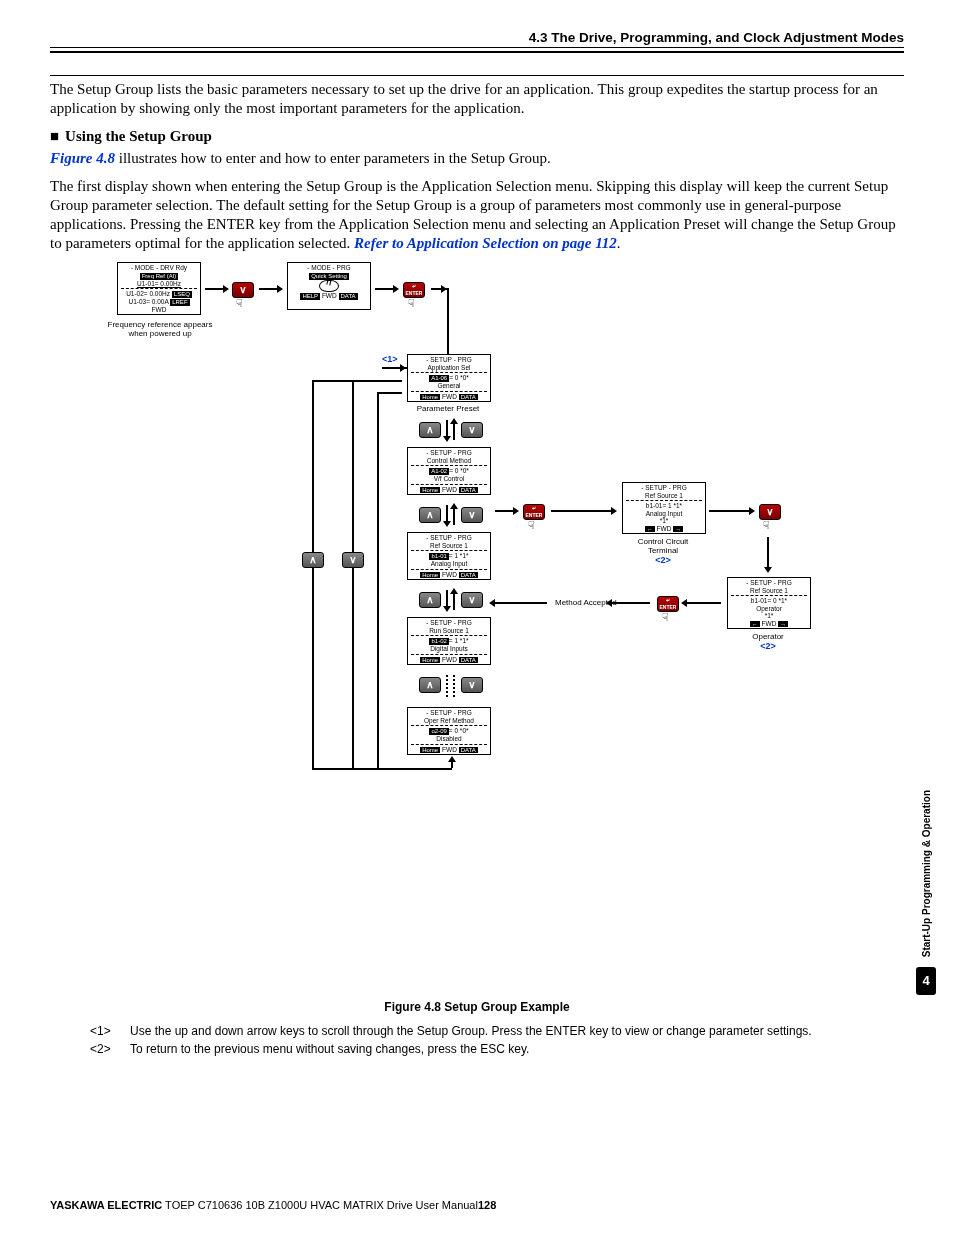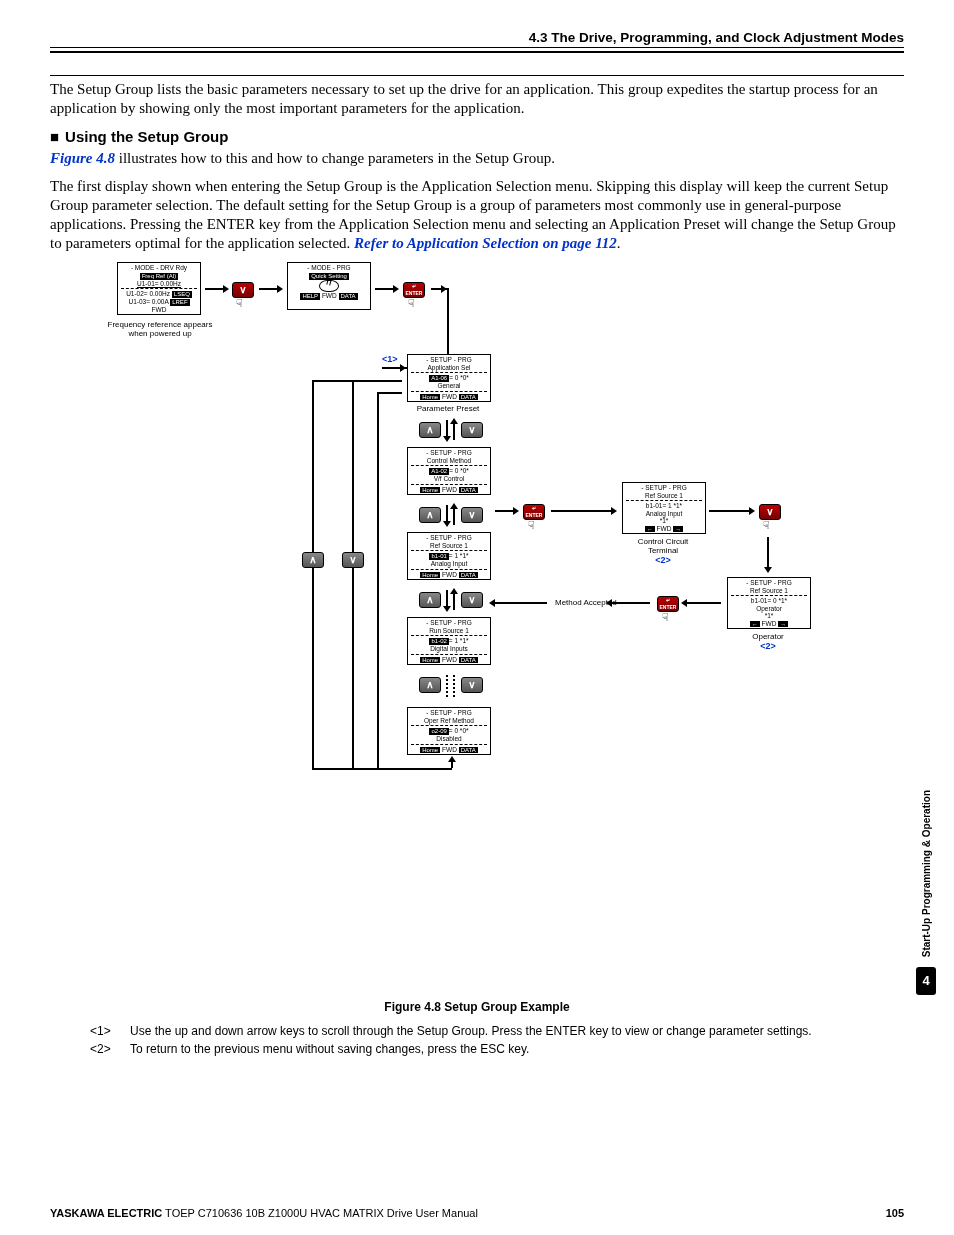--- a/index.html
+++ b/index.html
@@ -28,21 +28,21 @@
     font-size: 18px;
     margin-right: 6px;
   }
   p.body {
     font-family: "Times New Roman", Times, serif;
     font-size: 15px;
     margin: 0 0 10px 0;
     line-height: 1.25;
   }
   h3.subsection {
-    font-family: Liberation Sans, sans-serif;
+    font-family: Liberation Serif, serif;
     font-weight: bold;
     font-size: 15px;
     margin: 10px 0 4px 0;
   }
   h3.subsection .sq {
     font-size: 15px;
     margin-right: 6px;
   }
   .linkref {
     color: #0033cc;
@@ -198,27 +198,26 @@
     font-family: Arial, sans-serif;
     font-weight: bold;
     font-size: 13px;
     width: 20px;
     height: 28px;
     line-height: 28px;
     border-radius: 3px;
   }
   .footer {
     position: absolute;
-    bottom: 16px;
+    bottom: 24px;
     left: 50px;
     right: 50px;
     font-family: Arial, sans-serif;
     font-size: 11px;
     display: flex;
-    justify-content: space-between;
   }
   .footer .brand { font-weight: bold; }
   .footer .pgnum { font-weight: bold; }
 </style>
 </head>
 <body>
 
 <div class="page">
 
   <div style="font-family:Arial,sans-serif;font-weight:bold;font-size:13.5px;text-align:right;margin-bottom:2px;">
@@ -227,21 +226,21 @@
   <div style="border-top:1px solid #000;height:3px;"></div>
   <div style="border-top:2px solid #000;margin-bottom:22px;"></div>
 
   <div style="border-top:1.5px solid #000;margin-bottom:4px;"></div>
   <p class="body">The Setup Group lists the basic parameters necessary to set up the drive for an application. This group expedites the startup process for an application by showing only the most important parameters for the application.</p>
 
   <h3 class="subsection">
     <span class="sq">■</span><span>Using the Setup Group</span>
   </h3>
   <p class="body">
-    <span class="linkref">Figure 4.8</span><span> illustrates how to this and how to change parameters in the Setup Group.</span>
+    <span class="linkref">Figure 4.8</span><span> illustrates how to enter and how to enter parameters in the Setup Group.</span>
   </p>
   <p class="body">
     <span>The first display shown when entering the Setup Group is the Application Selection menu. Skipping this display will keep the current Setup Group parameter selection. The default setting for the Setup Group is a group of parameters most commonly use in general-purpose applications. Pressing the ENTER key from the Application Selection menu and selecting an Application Preset will change the Setup Group to parameters optimal for the application selected. </span><span class="linkref">Refer to Application Selection on page 112</span><span>.</span>
   </p>
 
   <div class="diagram-area">
 
     <div class="lcd" style="left:30px;top:0px;">
       <div class="row">- MODE -    DRV  Rdy</div>
       <div class="row"><span class="inv">Freq Ref (AI)</span></div>
@@ -421,16 +420,16 @@
       </div>
   </div>
 
   <div class="side-tab">
     <span class="vert">Start-Up Programming &amp; Operation</span>
     <div class="chip">4</div>
   </div>
 
   <div class="footer">
     <span><span class="brand">YASKAWA ELECTRIC</span><span> TOEP C710636 10B Z1000U HVAC MATRIX Drive User Manual</span></span>
-    <span class="pgnum">105</span>
+    <span class="pgnum">128</span>
   </div>
 
 </div>
 
 </body></html>

